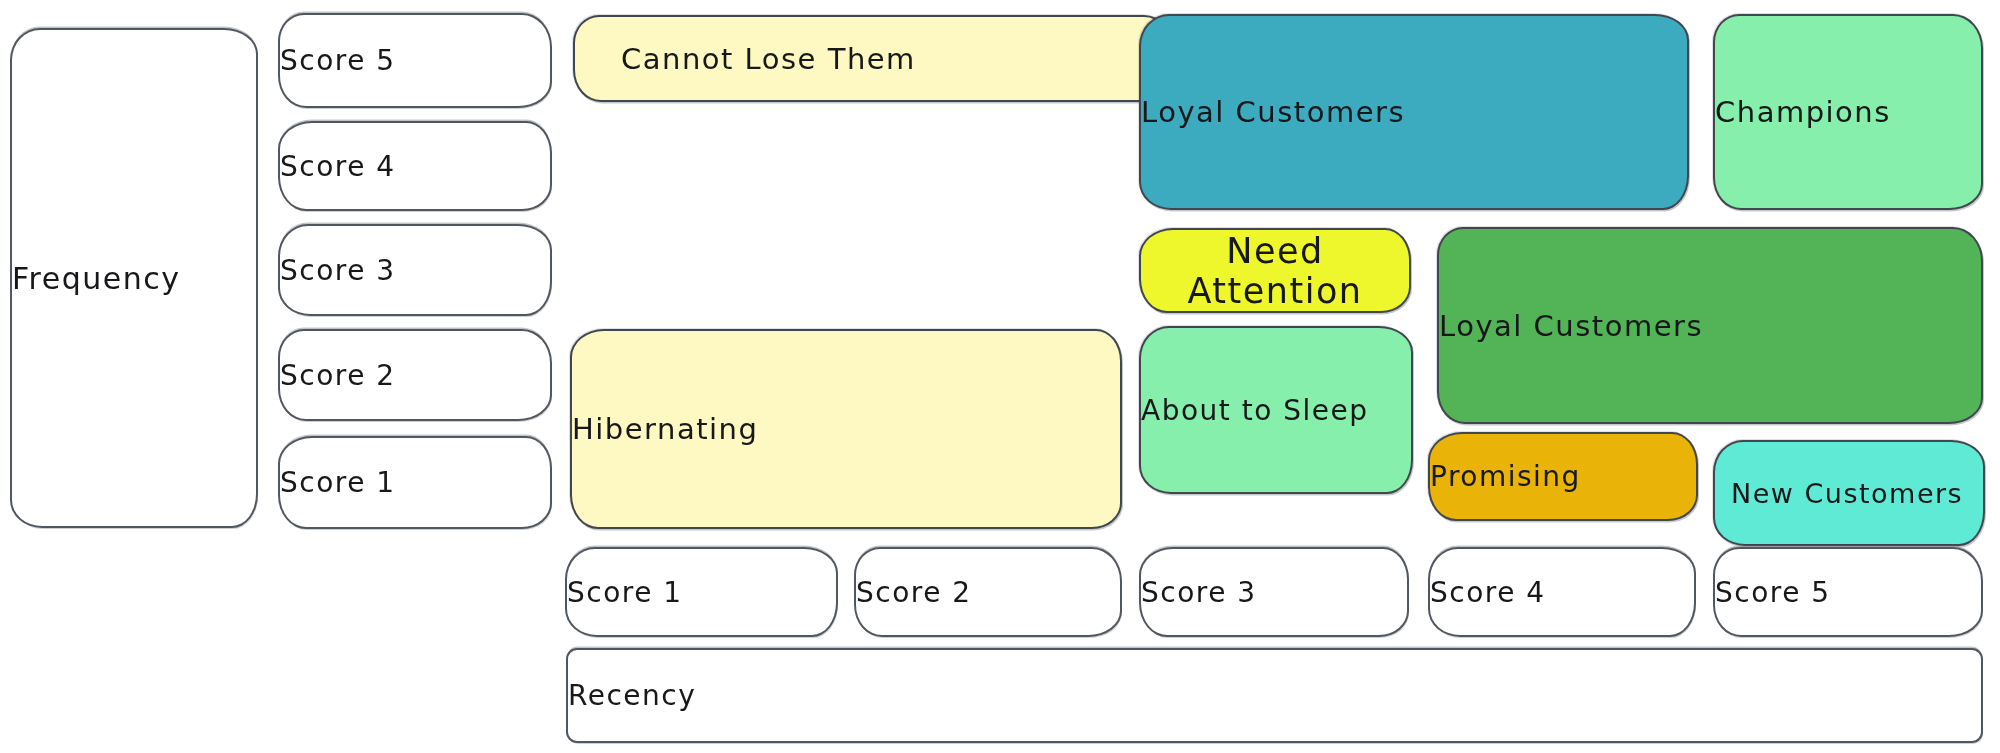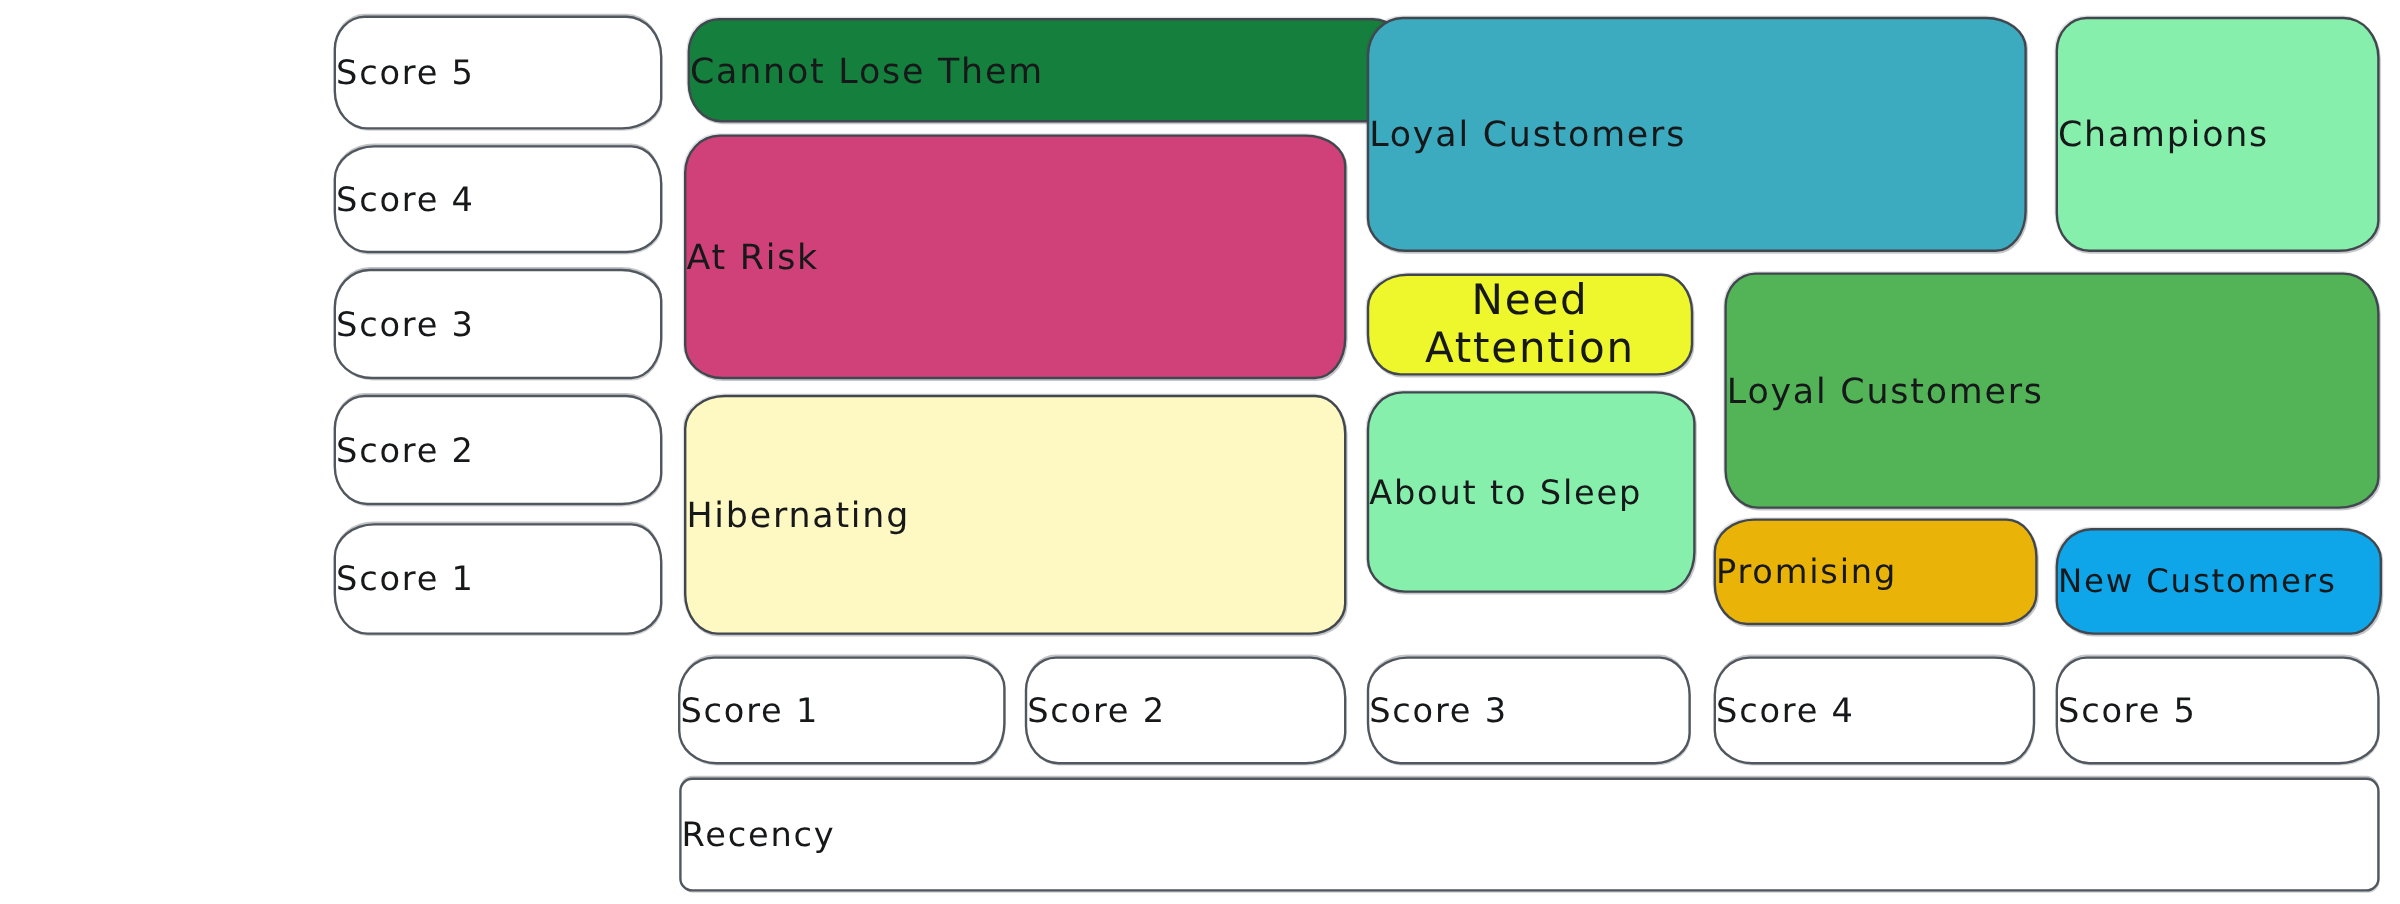--- a/index.html
+++ b/index.html
@@ -34,44 +34,44 @@
   .axis{font-size:30px;}
   .score{font-size:28px;}
   .seg{font-size:29px;}
   .lbl{pointer-events:none;}
 </style>
 </head>
 <body>
 
 <div id="canvas">
 
+  <div class="box white axis r1" style="left:10px; top:28px; width:248px; height:500px;">
+    <span class="lbl">Frequency</span>
+  </div>
 
   <div class="box white score r2" style="left:278px; top:13px; width:274px; height:95px;">
     <span class="lbl">Score 5</span>
   </div>
   <div class="box white score r3" style="left:278px; top:121px; width:274px; height:90px;">
     <span class="lbl">Score 4</span>
   </div>
   <div class="box white score r1" style="left:278px; top:224px; width:274px; height:92px;">
     <span class="lbl">Score 3</span>
   </div>
   <div class="box white score r2" style="left:278px; top:329px; width:274px; height:92px;">
     <span class="lbl">Score 2</span>
   </div>
   <div class="box white score r3" style="left:278px; top:436px; width:274px; height:93px;">
     <span class="lbl">Score 1</span>
   </div>
 
-  <div class="box sketch seg r2" style="left: 573px; top: 15px; width: 601px; height: 87px; background: #15803d;">
+  <div class="box sketch seg r2" style="left: 573px; top: 15px; width: 601px; height: 87px; background: #fef9c3; padding-left: 46px;">
     <span class="lbl">Cannot Lose Them</span>
   </div>
 
-  <div class="box sketch seg r1" style="left: 570px; top: 112px; width: 552px; height: 204px; background: rgb(208, 65, 121);">
-    <span class="lbl">At Risk</span>
-  </div>
 
   <div class="box sketch seg r3" style="left: 570px; top: 329px; width: 552px; height: 200px; background: #fef9c3;">
     <span class="lbl">Hibernating</span>
   </div>
 
   <div class="box sketch seg r1" style="left: 1139px; top: 14px; width: 550px; height: 196px; background: rgb(60, 170, 191);">
     <span class="lbl">Loyal Customers</span>
   </div>
 
   <div class="box sketch seg r2" style="left: 1713px; top: 14px; width: 270px; height: 196px; background: #86efac;">
@@ -87,21 +87,21 @@
   </div>
 
   <div class="box sketch seg r2" style="left: 1437px; top: 227px; width: 546px; height: 197px; background: rgb(82, 180, 87);">
     <span class="lbl">Loyal Customers</span>
   </div>
 
   <div class="box sketch seg r3" style="left: 1428px; top: 432px; width: 270px; height: 89px; font-size: 28px; background: #eab308;">
     <span class="lbl">Promising</span>
   </div>
 
-  <div class="box sketch seg r1" style="left: 1713px; top: 440px; width: 272px; height: 89px; font-size: 27px; background: #0ea5e9;">
+  <div class="box sketch seg r1" style="left: 1713px; top: 440px; width: 272px; height: 106px; font-size: 27px; background: #5eead4; padding-left: 16px;">
     <span class="lbl">New Customers</span>
   </div>
 
   <div class="box white score r1" style="left:565px; top:547px; width:273px; height:90px;">
     <span class="lbl">Score 1</span>
   </div>
   <div class="box white score r2" style="left:854px; top:547px; width:268px; height:90px;">
     <span class="lbl">Score 2</span>
   </div>
   <div class="box white score r3" style="left:1139px; top:547px; width:270px; height:90px;">

